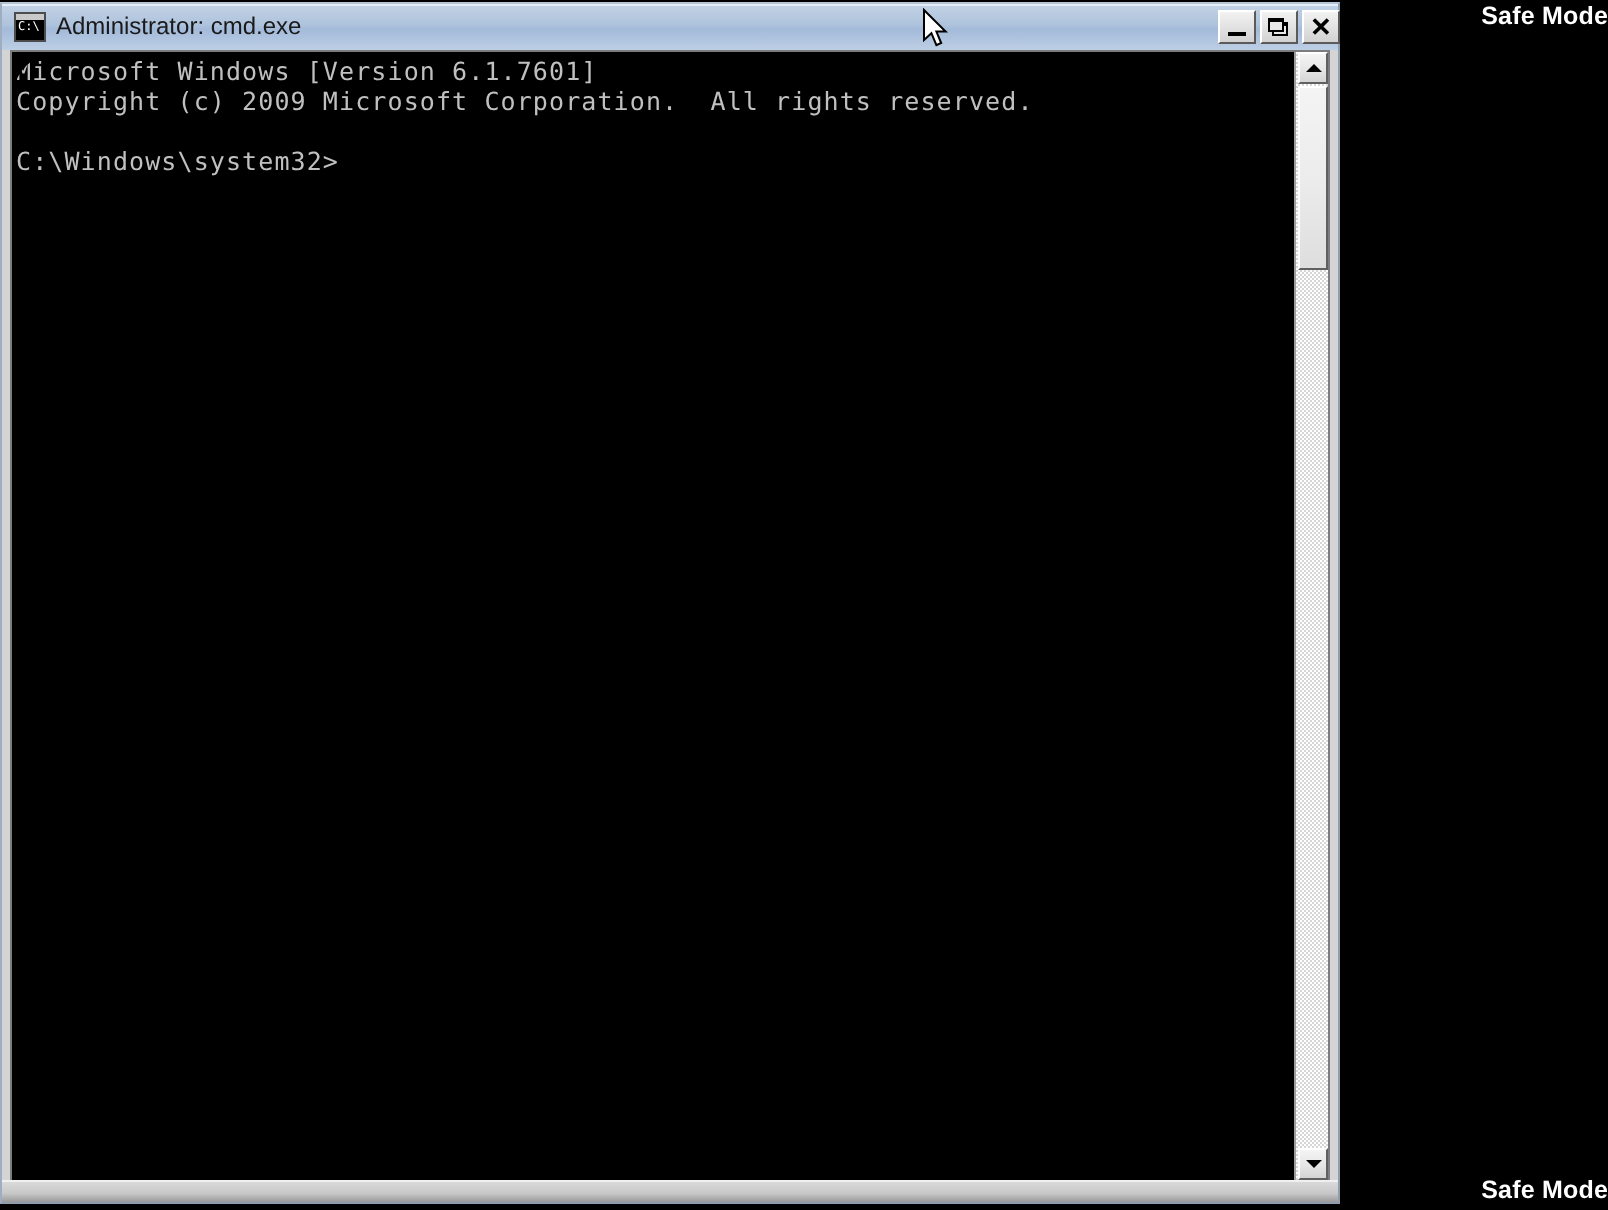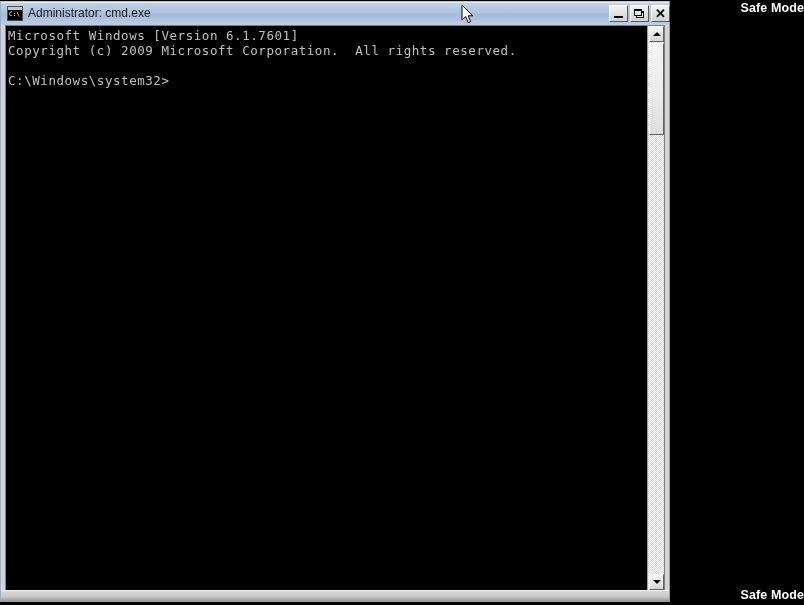--- a/index.html
+++ b/index.html
@@ -195,20 +195,21 @@
     border: 1px solid #7d7d7d;
     box-sizing: border-box;
   }
   #console-surface {
     position: absolute;
     left: 0; top: 0;
     width: 642px;
     height: 564px;
     background: #000000;
     overflow: hidden;
+    border-radius: 24px;
   }
   #console-text {
     position: absolute;
     left: 2px;
     top: 2px;
     color: #c0c0c0;
     font-family: "DejaVu Sans Mono", monospace;
     font-size: 12.5px;
     line-height: 15px;
     white-space: pre;

